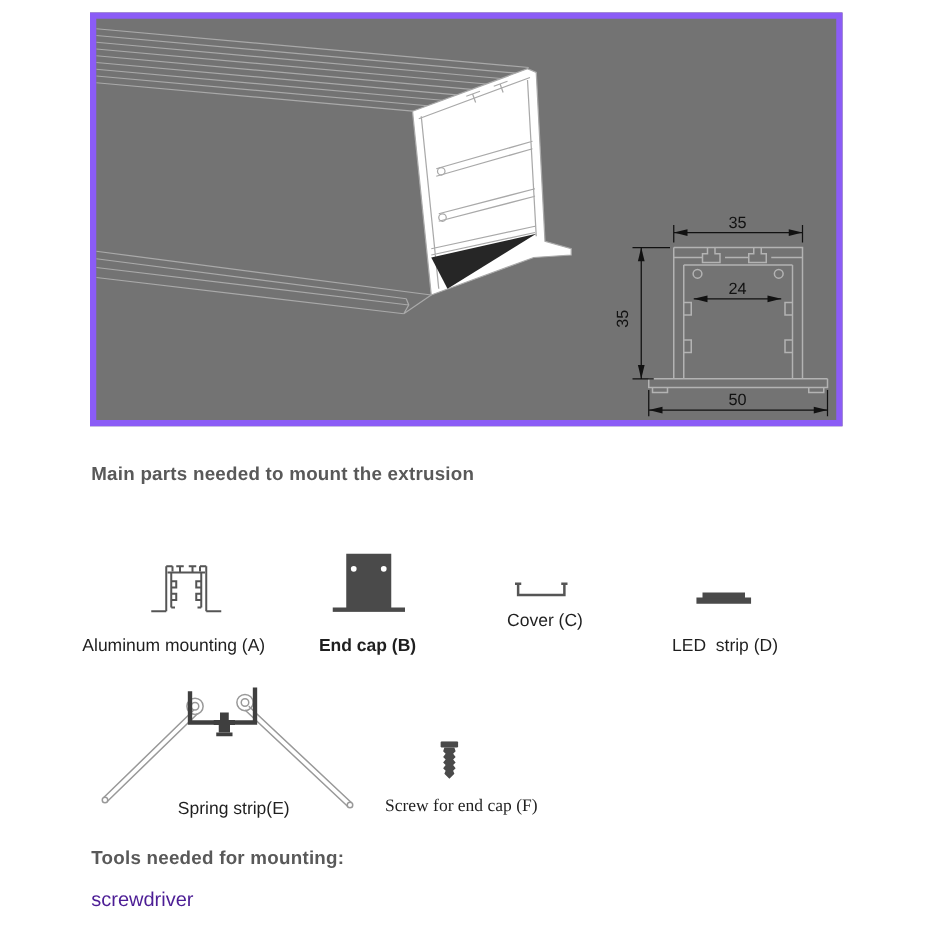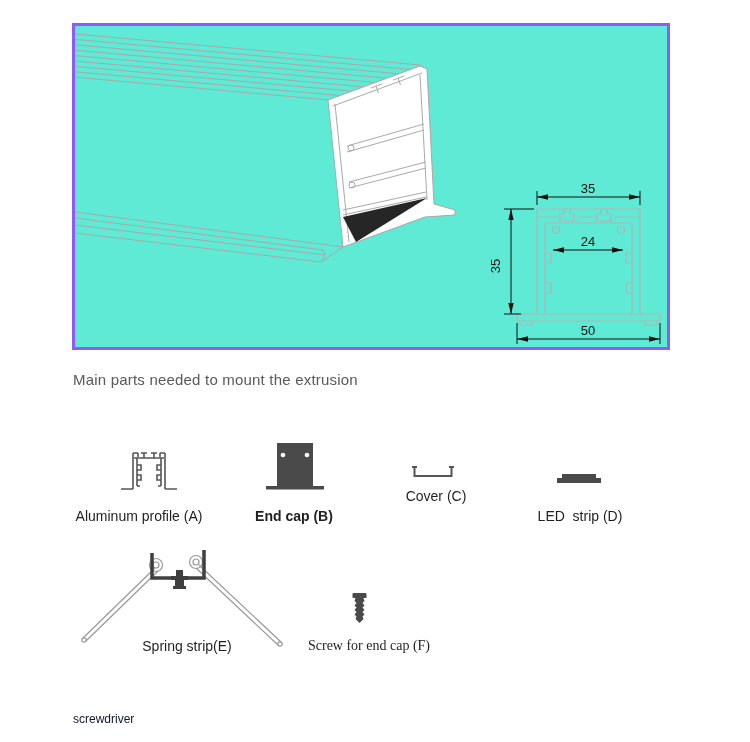--- a/index.html
+++ b/index.html
@@ -1,21 +1,21 @@
 <!DOCTYPE html>
 <html><head>
 <meta charset="utf-8">
 <style>
   html,body{margin:0;padding:0;background:#ffffff;}
   body{width:750px;height:742px;position:relative;font-family:"Liberation Sans",sans-serif;overflow:hidden;}
   .page{position:absolute;inset:0;background:#fff;}
-  .diagram-box{position:absolute;left:72px;top:10px;width:592px;height:321px;border:3px solid #8b5cf6;box-sizing:content-box;background:#5eead4;margin-top:13px;}
+  .diagram-box{position:absolute;left:72px;top:10px;width:592px;height:321px;border:5px solid #8b5cf6;box-sizing:content-box;background:#737373;}
   .diagram-box svg{display:block;}
-  .section-heading{position:absolute;left:73px;font-size:15px;font-weight:normal;color:#595959;white-space:pre;letter-spacing:0.2px;}
-  .plain-text{position:absolute;left:73px;font-size:12px;color:#0f172a;white-space:pre;}
+  .section-heading{position:absolute;left:73px;font-size:15px;font-weight:bold;color:#595959;white-space:pre;letter-spacing:0.2px;}
+  .plain-text{position:absolute;left:73px;font-size:16px;color:#4c1d95;white-space:pre;}
   .part-label{position:absolute;font-size:14px;color:#1f1f1f;white-space:pre;transform:translateX(-50%);}
   .part-icon{position:absolute;}
   .dim-text{font-size:13px;fill:#111;font-family:"Liberation Sans",sans-serif;}
 </style>
 </head>
 <body>
 
 <div class="page">
 
   <div class="diagram-box">
@@ -112,21 +112,21 @@
 
   <svg class="part-icon" style="left:411px;top:465px;" width="44" height="16" viewBox="0 0 44 16">
     <path d="M1,2 H6 M3.5,2 V11 H40.5 V2 M38,2 H43" stroke="#555" stroke-width="2" fill="none"></path>
   </svg>
 
   <svg class="part-icon" style="left:557px;top:471px;" width="44" height="13" viewBox="0 0 44 13">
     <rect x="0" y="7" width="44" height="5" fill="#4a4a4a"></rect>
     <rect x="5" y="3" width="34" height="5" fill="#4a4a4a"></rect>
   </svg>
 
-  <div class="part-label" style="left:139px;top:508px;">Aluminum profile (A)</div>
+  <div class="part-label" style="left:139px;top:508px;">Aluminum mounting (A)</div>
   <div class="part-label" style="left:294px;top:508px;font-weight:bold;">End cap (B)</div>
   <div class="part-label" style="left:436px;top:488px;text-align:center;">Cover (C)</div>
   <div class="part-label" style="left:580px;top:508px;">LED  strip (D)</div>
 
   <svg class="part-icon" style="left:78px;top:543px;" width="212" height="106" viewBox="0 0 212 106">
     <g stroke="#999" stroke-width="1.2" fill="none">
       <path d="M5,95 L77,25 M8,98 L80,28"></path>
       <path d="M203,99 L121,22 M200,102 L118,25"></path>
       <circle cx="6" cy="97" r="2.2"></circle>
       <circle cx="202" cy="101" r="2.2"></circle>
@@ -145,15 +145,16 @@
   </svg>
 
   <svg class="part-icon" style="left:352px;top:593px;" width="15" height="31" viewBox="0 0 15 31">
     <rect x="0.5" y="0" width="14" height="5" rx="1" fill="#4a4a4a"></rect>
     <path fill="#4a4a4a" d="M3.5,5 H11.5 L12.5,8 L10.5,10 L12.5,12.5 L10.5,14.5 L12.5,17 L10.5,19 L12.5,21.5 L10.5,23.5 L11.5,26 L7.5,30 L3.5,26 L4.5,23.5 L2.5,21.5 L4.5,19 L2.5,17 L4.5,14.5 L2.5,12.5 L4.5,10 L2.5,8 Z"></path>
   </svg>
 
   <div class="part-label" style="left:187px;top:638px;">Spring strip(E)</div>
   <div class="part-label" style="left:369px;top:638px;font-family:Liberation Serif, serif;">Screw for end cap (F)</div>
 
+  <div class="section-heading" style="top:678px;">Tools needed for mounting:</div>
   <div class="plain-text" style="top:712px;">screwdriver</div>
 
 </div>
 
 </body></html>

